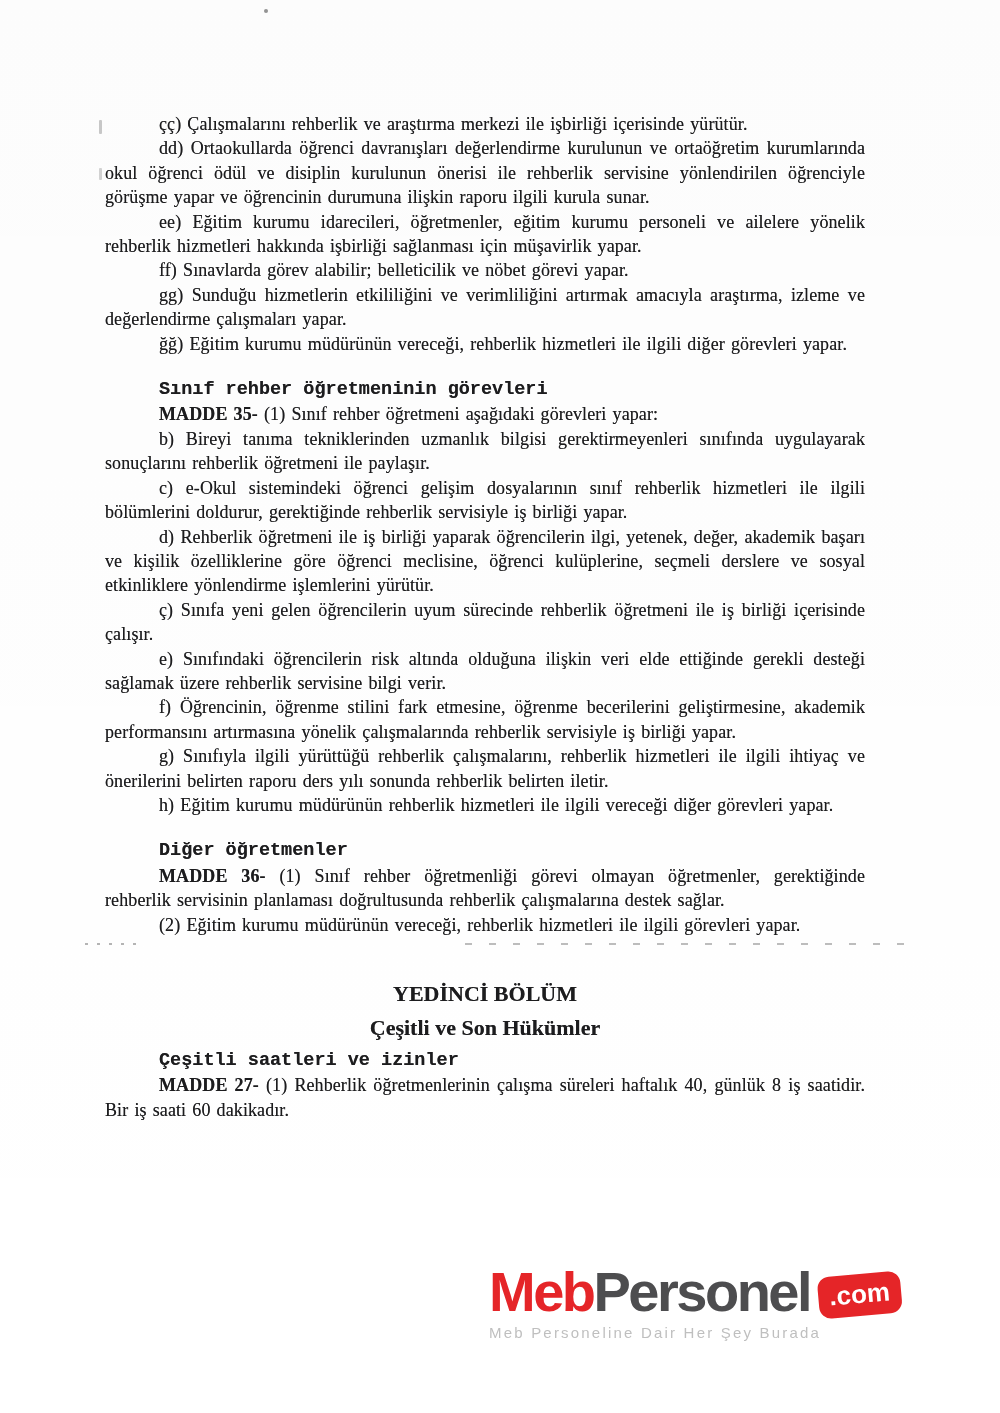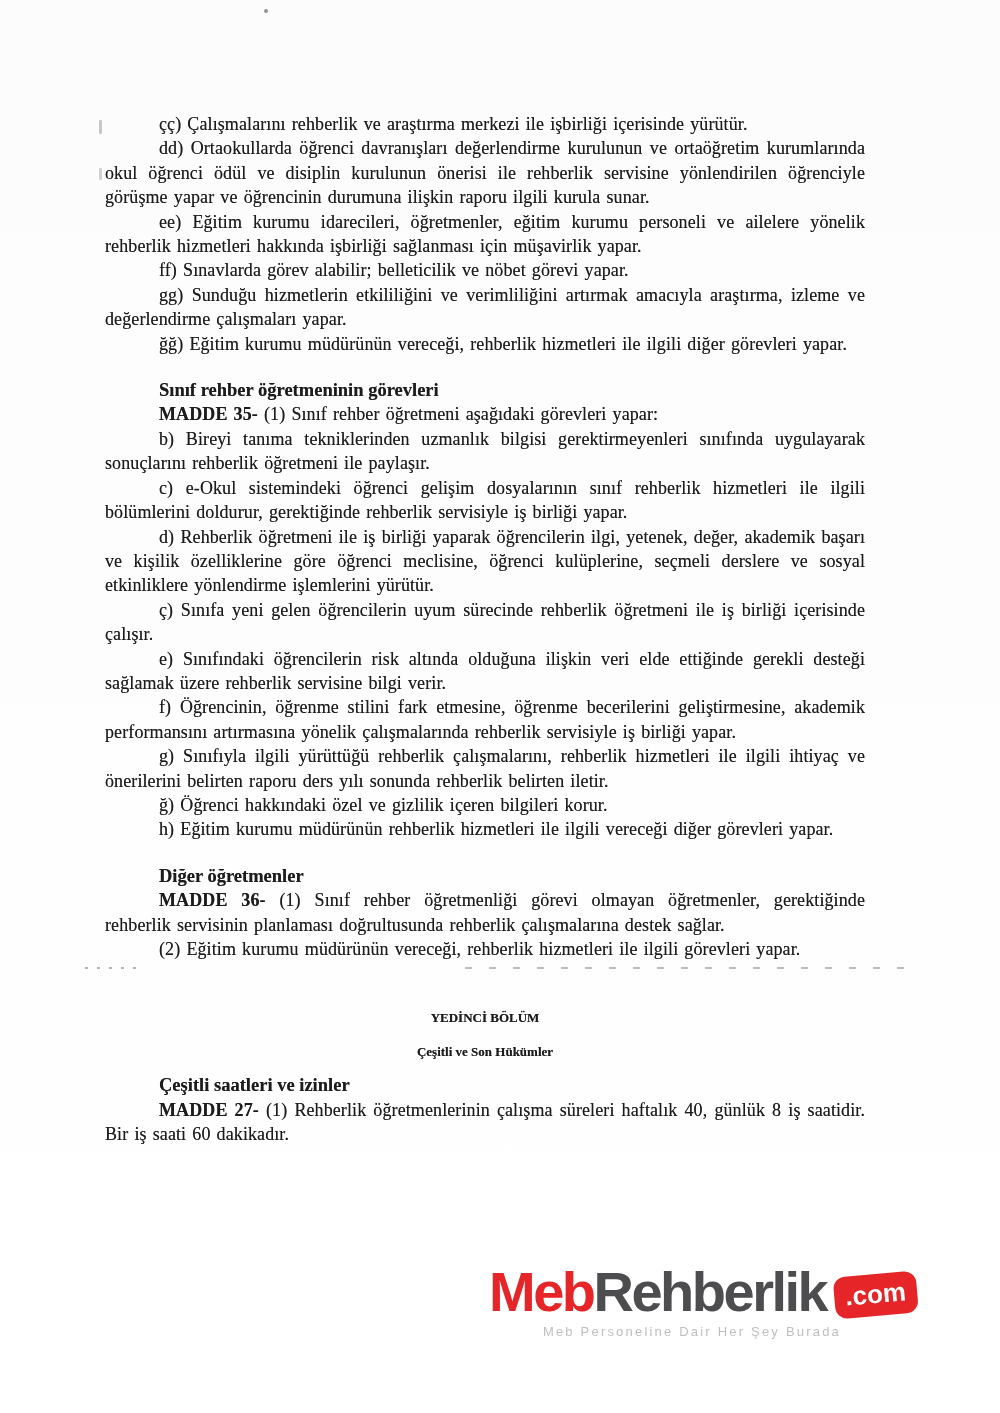--- a/index.html
+++ b/index.html
@@ -34,27 +34,28 @@
     letter-spacing: 0.1px;
     word-spacing: 1.5px;
     text-shadow: 0 0 0.5px rgba(20,20,20,0.6);
   }
   .heading {
     margin: 0 0 0 54px;
     font-size: 18.5px;
     line-height: 24.4px;
     font-weight: bold;
     text-shadow: 0 0 0.5px rgba(20,20,20,0.6);
+    font-family: Liberation Mono, monospace;
   }
   .lead { font-weight: bold; }
   .mt-sec1 { margin-top: 22px; }
   .mt-sec2 { margin-top: 22px; }
   .chapter-title, .chapter-subtitle {
     margin: 0;
-    font-size: 13px;
+    font-size: 22px;
     line-height: 24px;
     font-weight: bold;
     text-align: center;
     text-shadow: 0 0 0.5px rgba(20,20,20,0.6);
   }
   .chapter-title { margin-top: 36px; }
   .chapter-subtitle { margin-top: 10px; }
   .mt-calisma { margin-top: 9px; }
   
   .artifact-line {
@@ -104,22 +105,22 @@
     padding: 7px 11px 9px 11px;
     border-radius: 12px;
     font-weight: bold;
     font-size: 26px;
     line-height: 1;
     color: #ffffff;
     transform: rotate(-5deg) translateY(3px);
   }
   .logo-tagline {
     margin-top: 4px;
-    text-align: right;
-    font-size: 13px;
+    text-align: left;
+    font-size: 15px;
     letter-spacing: 2.2px;
     width: 352px;
     white-space: nowrap;
   }
 </style>
 </head>
 <body>
 
 <div class="page">
 
@@ -137,39 +138,38 @@
   <h3 class="heading mt-sec1">Sınıf rehber öğretmeninin görevleri</h3>
   <p class="body"><span class="lead">MADDE 35-</span><span> (1) Sınıf rehber öğretmeni aşağıdaki görevleri yapar:</span></p>
 
   <p class="body">b) Bireyi tanıma tekniklerinden uzmanlık bilgisi gerektirmeyenleri sınıfında uygulayarak sonuçlarını rehberlik öğretmeni ile paylaşır.</p>
   <p class="body">c) e-Okul sistemindeki öğrenci gelişim dosyalarının sınıf rehberlik hizmetleri ile ilgili bölümlerini doldurur, gerektiğinde rehberlik servisiyle iş birliği yapar.</p>
   <p class="body">d) Rehberlik öğretmeni ile iş birliği yaparak öğrencilerin ilgi, yetenek, değer, akademik başarı ve kişilik özelliklerine göre öğrenci meclisine, öğrenci kulüplerine, seçmeli derslere ve sosyal etkinliklere yönlendirme işlemlerini yürütür.</p>
   <p class="body">ç) Sınıfa yeni gelen öğrencilerin uyum sürecinde rehberlik öğretmeni ile iş birliği içerisinde çalışır.</p>
   <p class="body">e) Sınıfındaki öğrencilerin risk altında olduğuna ilişkin veri elde ettiğinde gerekli desteği sağlamak üzere rehberlik servisine bilgi verir.</p>
   <p class="body">f) Öğrencinin, öğrenme stilini fark etmesine, öğrenme becerilerini geliştirmesine, akademik performansını artırmasına yönelik çalışmalarında rehberlik servisiyle iş birliği yapar.</p>
   <p class="body">g) Sınıfıyla ilgili yürüttüğü rehberlik çalışmalarını, rehberlik hizmetleri ile ilgili ihtiyaç ve önerilerini belirten raporu ders yılı sonunda rehberlik belirten iletir.</p>
-  <p class="body">ğ) Öğrenci hakkındaki özel ve gizlilik içeren bilgileri korur.</p>
   <p class="body">h) Eğitim kurumu müdürünün rehberlik hizmetleri ile ilgili vereceği diğer görevleri yapar.</p>
 
   <h3 class="heading mt-sec2">Diğer öğretmenler</h3>
   <p class="body"><span class="lead">MADDE 36-</span><span> (1) Sınıf rehber öğretmenliği görevi olmayan öğretmenler, gerektiğinde rehberlik servisinin planlaması doğrultusunda rehberlik çalışmalarına destek sağlar.</span></p>
   <p class="body">(2) Eğitim kurumu müdürünün vereceği, rehberlik hizmetleri ile ilgili görevleri yapar.</p>
 
   <div class="artifact-line">
     <span class="dots-left"></span>
     <span class="dots-right"></span>
   </div>
 
   <h2 class="chapter-title">YEDİNCİ BÖLÜM</h2>
   <h3 class="chapter-subtitle">Çeşitli ve Son Hükümler</h3>
 
   <h3 class="heading mt-calisma">Çeşitli saatleri ve izinler</h3>
   <p class="body"><span class="lead">MADDE 27-</span><span> (1) Rehberlik öğretmenlerinin çalışma süreleri haftalık 40,  günlük 8 iş saatidir. Bir iş saati 60 dakikadır.</span></p>
 
   <div class="logo">
     <div class="logo-row">
-      <span class="logo-word"><span id="logo-red" style="color: rgb(229, 37, 40);">Meb</span><span id="logo-dark" style="color: rgb(77, 77, 79);">Rehberlik</span></span>
+      <span class="logo-word"><span id="logo-red" style="color: rgb(229, 37, 40);">Meb</span><span id="logo-dark" style="color: rgb(77, 77, 79);">Personel</span></span>
       <span class="logo-badge" id="logo-badge" style="background: rgb(229, 37, 40);">.com</span>
     </div>
     <div class="logo-tagline" id="logo-tagline" style="color: rgb(191, 191, 191);">Meb Personeline Dair Her Şey Burada</div>
   </div>
 
 </div>
 
 </body></html>

